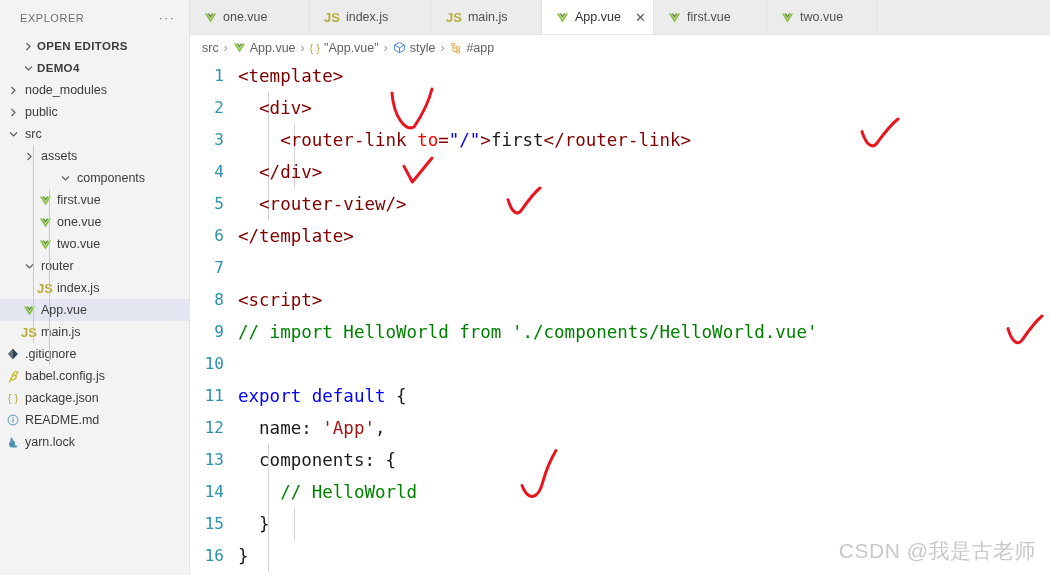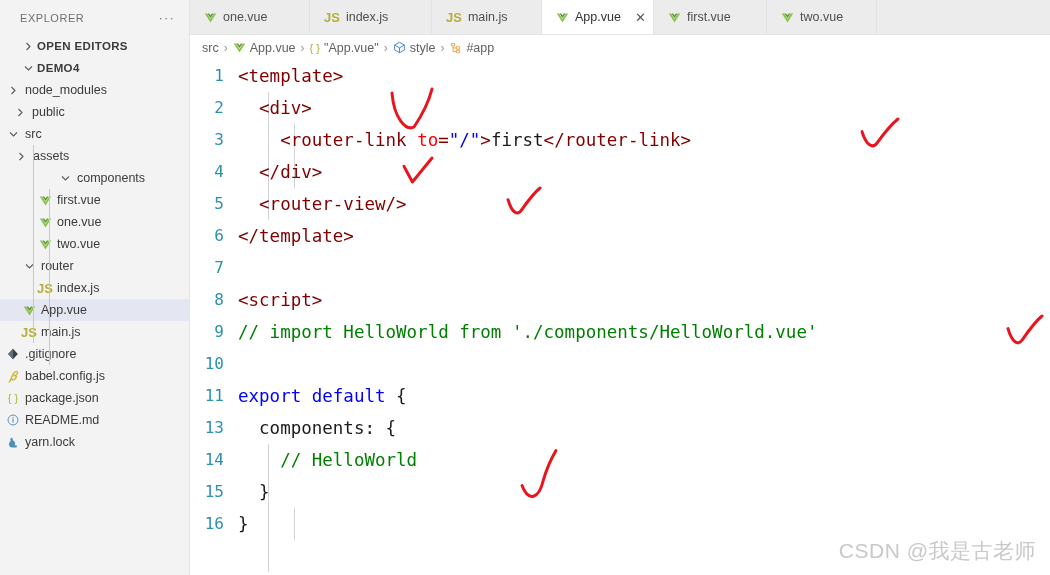--- a/index.html
+++ b/index.html
@@ -277,37 +277,37 @@
 
     <div class="tree" id="tree-container">
         <div class="tree-row" style="padding-left: 4px;">
           <span class="ficon">
             <svg width="9" height="9" viewBox="0 0 9 9">
               <path d="M2.5 1 L6 4.5 L2.5 8" fill="none" stroke="#5a5a5a" stroke-width="1.1"></path>
             </svg>
           </span>
           <span class="label">node_modules</span>
         </div>
-        <div class="tree-row" style="padding-left: 11px;">
+        <div class="tree-row" style="padding-left: 4px;">
           <span class="ficon">
             <svg width="9" height="9" viewBox="0 0 9 9">
               <path d="M2.5 1 L6 4.5 L2.5 8" fill="none" stroke="#5a5a5a" stroke-width="1.1"></path>
             </svg>
           </span>
           <span class="label">public</span>
         </div>
         <div class="tree-row" style="padding-left: 4px;">
           <span class="ficon">
             <svg width="9" height="9" viewBox="0 0 9 9">
               <path d="M1 2.5 L4.5 6 L8 2.5" fill="none" stroke="#5a5a5a" stroke-width="1.1"></path>
             </svg>
           </span>
           <span class="label">src</span>
         </div>
-        <div class="tree-row" style="padding-left: 12px;">
+        <div class="tree-row" style="padding-left: 20px;">
           <span class="ficon">
             <svg width="9" height="9" viewBox="0 0 9 9">
               <path d="M2.5 1 L6 4.5 L2.5 8" fill="none" stroke="#5a5a5a" stroke-width="1.1"></path>
             </svg>
           </span>
           <span class="label">assets</span>
         </div>
         <div class="tree-row" style="padding-left: 16px; margin-left: 40px;">
           <span class="ficon">
             <svg width="9" height="9" viewBox="0 0 9 9">
@@ -525,20 +525,21 @@
           <div class="code-line"><span class="lnum">2</span><span class="lcontent"><span class="t-plain">  </span><span class="t-tag">&lt;div&gt;</span></span></div>
           <div class="code-line"><span class="lnum">3</span><span class="lcontent"><span class="t-plain">    </span><span class="t-tag">&lt;router-link </span><span class="t-attr">to</span><span class="t-tag">=</span><span class="t-str">"/"</span><span class="t-tag">&gt;</span><span class="t-text">first</span><span class="t-tag">&lt;/router-link&gt;</span></span></div>
           <div class="code-line"><span class="lnum">4</span><span class="lcontent"><span class="t-plain">  </span><span class="t-tag">&lt;/div&gt;</span></span></div>
           <div class="code-line"><span class="lnum">5</span><span class="lcontent"><span class="t-plain">  </span><span class="t-tag">&lt;router-view/&gt;</span></span></div>
           <div class="code-line"><span class="lnum">6</span><span class="lcontent"><span class="t-tag">&lt;/template&gt;</span></span></div>
           <div class="code-line"><span class="lnum">7</span><span class="lcontent"></span></div>
           <div class="code-line"><span class="lnum">8</span><span class="lcontent"><span class="t-tag">&lt;script&gt;</span></span></div>
           <div class="code-line"><span class="lnum">9</span><span class="lcontent"><span class="t-com">// import HelloWorld from './components/HelloWorld.vue'</span></span></div>
           <div class="code-line"><span class="lnum">10</span><span class="lcontent"></span></div>
           <div class="code-line"><span class="lnum">11</span><span class="lcontent"><span class="t-kw">export default</span><span class="t-plain"> {</span></span></div>
+          <div class="code-line"><span class="lnum">12</span><span class="lcontent"><span class="t-plain">  name: </span><span class="t-sstr">'App'</span><span class="t-plain">,</span></span></div>
           <div class="code-line"><span class="lnum">13</span><span class="lcontent"><span class="t-plain">  components: {</span></span></div>
           <div class="code-line"><span class="lnum">14</span><span class="lcontent"><span class="t-plain">    </span><span class="t-com">// HelloWorld</span></span></div>
           <div class="code-line"><span class="lnum">15</span><span class="lcontent"><span class="t-plain">  }</span></span></div>
           <div class="code-line"><span class="lnum">16</span><span class="lcontent"><span class="t-plain">}</span></span></div>
         </div>
     </div>
   </div>
 
   <svg id="annotations" width="1050" height="575" viewBox="0 0 1050 575">
       <g>

